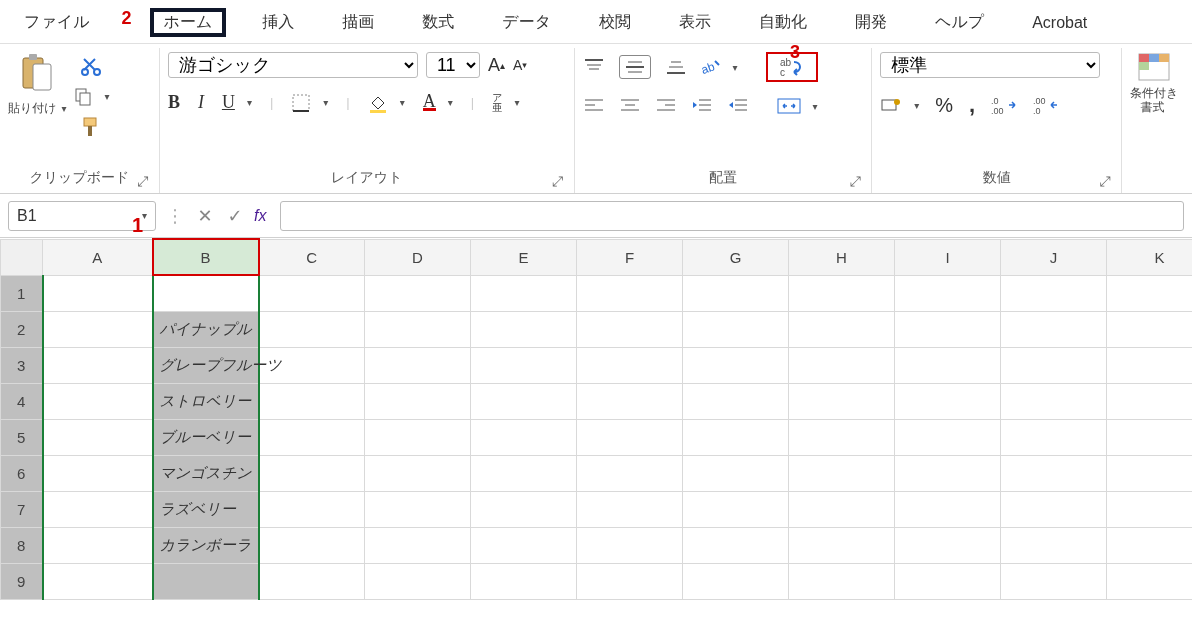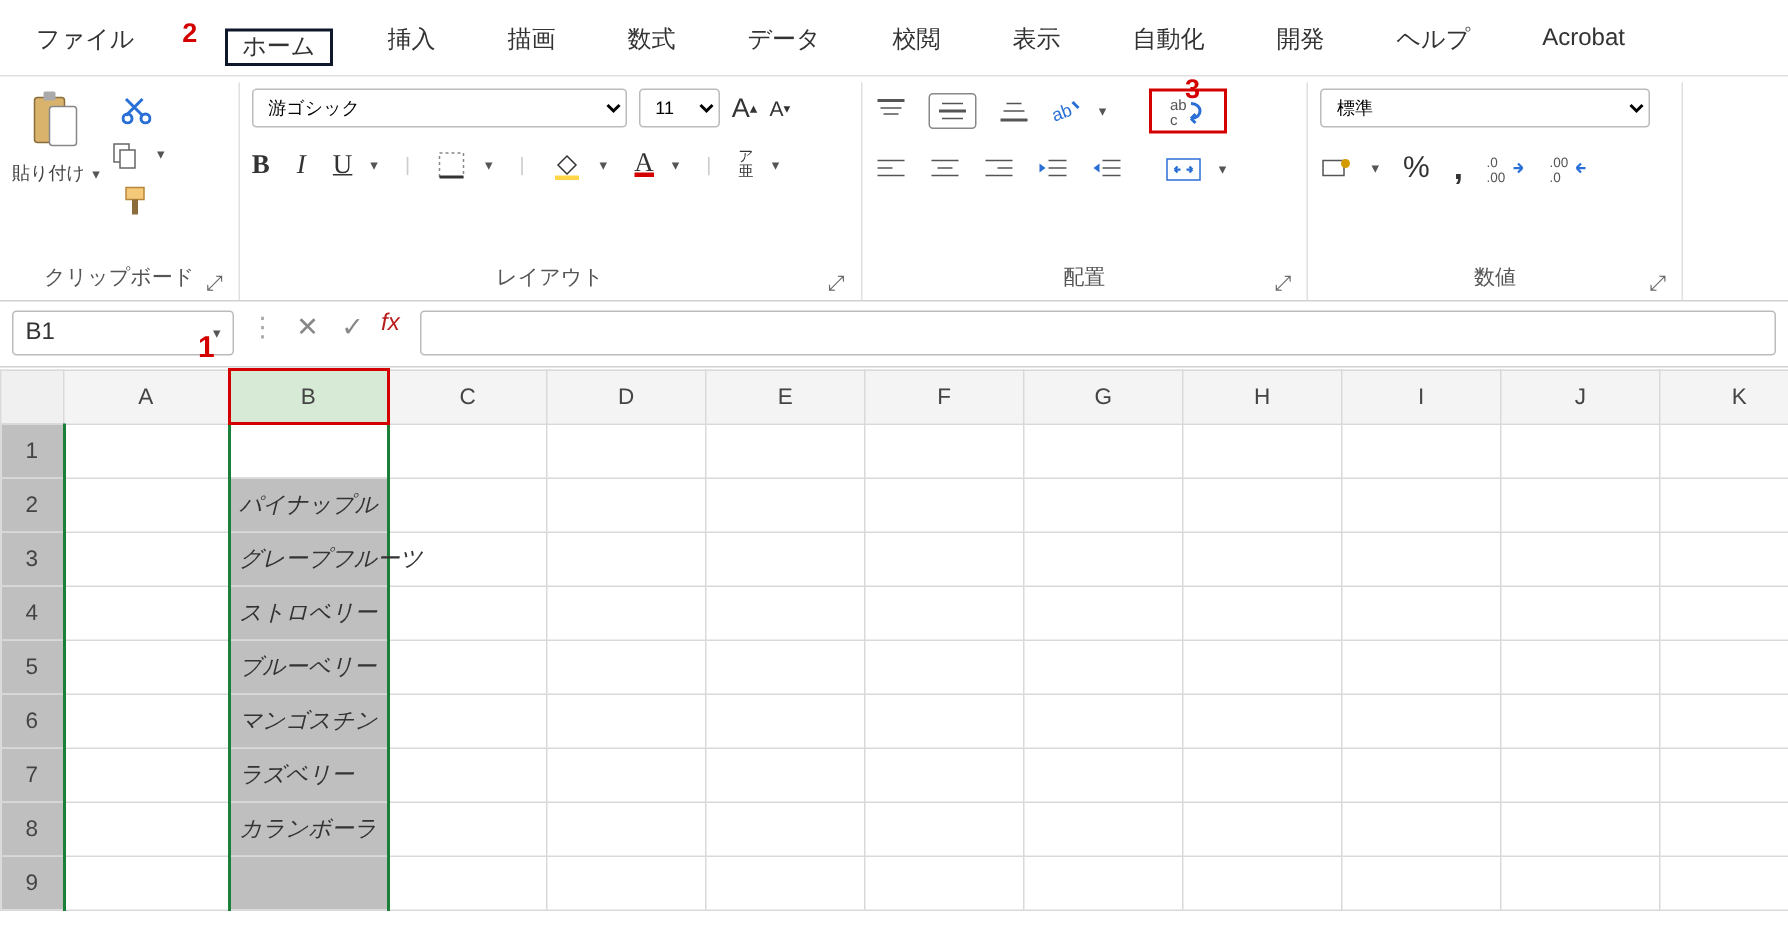--- a/index.html
+++ b/index.html
@@ -22,24 +22,23 @@
     font-size: 16px;
     border-bottom: 1px solid #e0e0e0;
   }
   .menubar .tab {
     padding: 2px 12px;
     cursor: pointer;
     color: #333;
     position: relative;
   }
   .menubar .tab.active {
-    border: 2px solid #0f172a;
+    border: 4px solid #0f172a;
     border-radius: 0;
     padding: 0 10px;
-    margin-top: 11px;
   }
   .menubar .annot {
     color: #d40000;
     font-weight: 700;
     font-size: 18px;
     position: relative;
     top: -4px;
     margin-left: -4px;
     margin-right: -6px;
   }
@@ -115,21 +114,21 @@
   .btn {
     cursor: pointer;
   }
   .dd { font-size: 10px; color: #555; margin-left: 2px; }
   .split-below { font-size: 12px; color: #444; display:flex; align-items:center; gap:3px;}
   select.combo, .combo {
     background: #fff;
     border: 1px solid #bbb;
     border-radius: 3px;
     height: 26px;
-    font-size: 12px;
+    font-size: 18px;
     padding: 0 6px;
   }
   .combo.font { width: 250px; }
   .combo.size { width: 54px; }
   .combo.numfmt { width: 220px; }
 
   
   .wrap-box {
     border: 2px solid #d40000;
     padding: 2px 10px;
@@ -137,41 +136,41 @@
   .annot3 {
     position:absolute;
     color:#d40000;
     font-weight:700;
     font-size:18px;
   }
 
   
   .fbar {
     display: flex;
-    align-items: flex-start;
+    align-items: center;
     padding: 6px 8px;
     gap: 8px;
     border-bottom: 1px solid #d0d0d0;
     height: 44px;
     position: relative;
   }
   .namebox {
     border: 1px solid #bbb;
     border-radius: 3px;
     height: 30px;
     width: 148px;
     padding: 2px 8px;
     font-size: 16px;
     display:flex;
     align-items:center;
     justify-content:space-between;
   }
   .fbar .sep { color:#aaa; font-size:18px; padding:0 2px;}
   .fbar .fbtn { width:22px; height:22px; display:flex;align-items:center;justify-content:center;color:#888;font-size:18px;}
-  .fxlabel { font-style: italic; font-size: 16px; color:#b91c1c; margin-right:6px;}
+  .fxlabel { font-style: italic; font-size: 16px; color:#4c1d95; margin-right:6px;}
   .formula-input {
     flex:1;
     height: 30px;
     border:1px solid #bbb;
     border-radius:3px;
     padding:2px 8px;
   }
   .annot1 {
     position:absolute;
     left:132px;
@@ -483,20 +482,37 @@
         </span>
       </div>
     </div>
     <div class="group-footer">
       <span>数値</span>
       <span class="group-launcher">⤢</span>
     </div>
   </div>
 
   <div class="group" style="width:70px; border-right:none;">
+    <div class="group-body">
+      <div class="vcol btn">
+        <span class="icon">
+          <svg width="34" height="30" viewBox="0 0 34 30">
+            <rect x="2" y="2" width="30" height="26" fill="#fff" stroke="#aaa"></rect>
+            <rect x="2" y="2" width="10" height="8" fill="#e06666"></rect>
+            <rect x="12" y="2" width="10" height="8" fill="#7aa6e0"></rect>
+            <rect x="22" y="2" width="10" height="8" fill="#e8b36a"></rect>
+            <rect x="2" y="10" width="10" height="8" fill="#b4d49b"></rect>
+          </svg>
+        </span>
+        <div class="split-below" style="white-space:pre; text-align:center; line-height:14px;">
+          <span>条件付き
+書式 </span>
+        </div>
+      </div>
+    </div>
     <div class="group-footer"></div>
   </div>
 </div>
 
 <div class="fbar">
   <div class="namebox">
     <span>B1</span>
     <span class="dd">▾</span>
   </div>
   <span class="sep">⋮</span>

